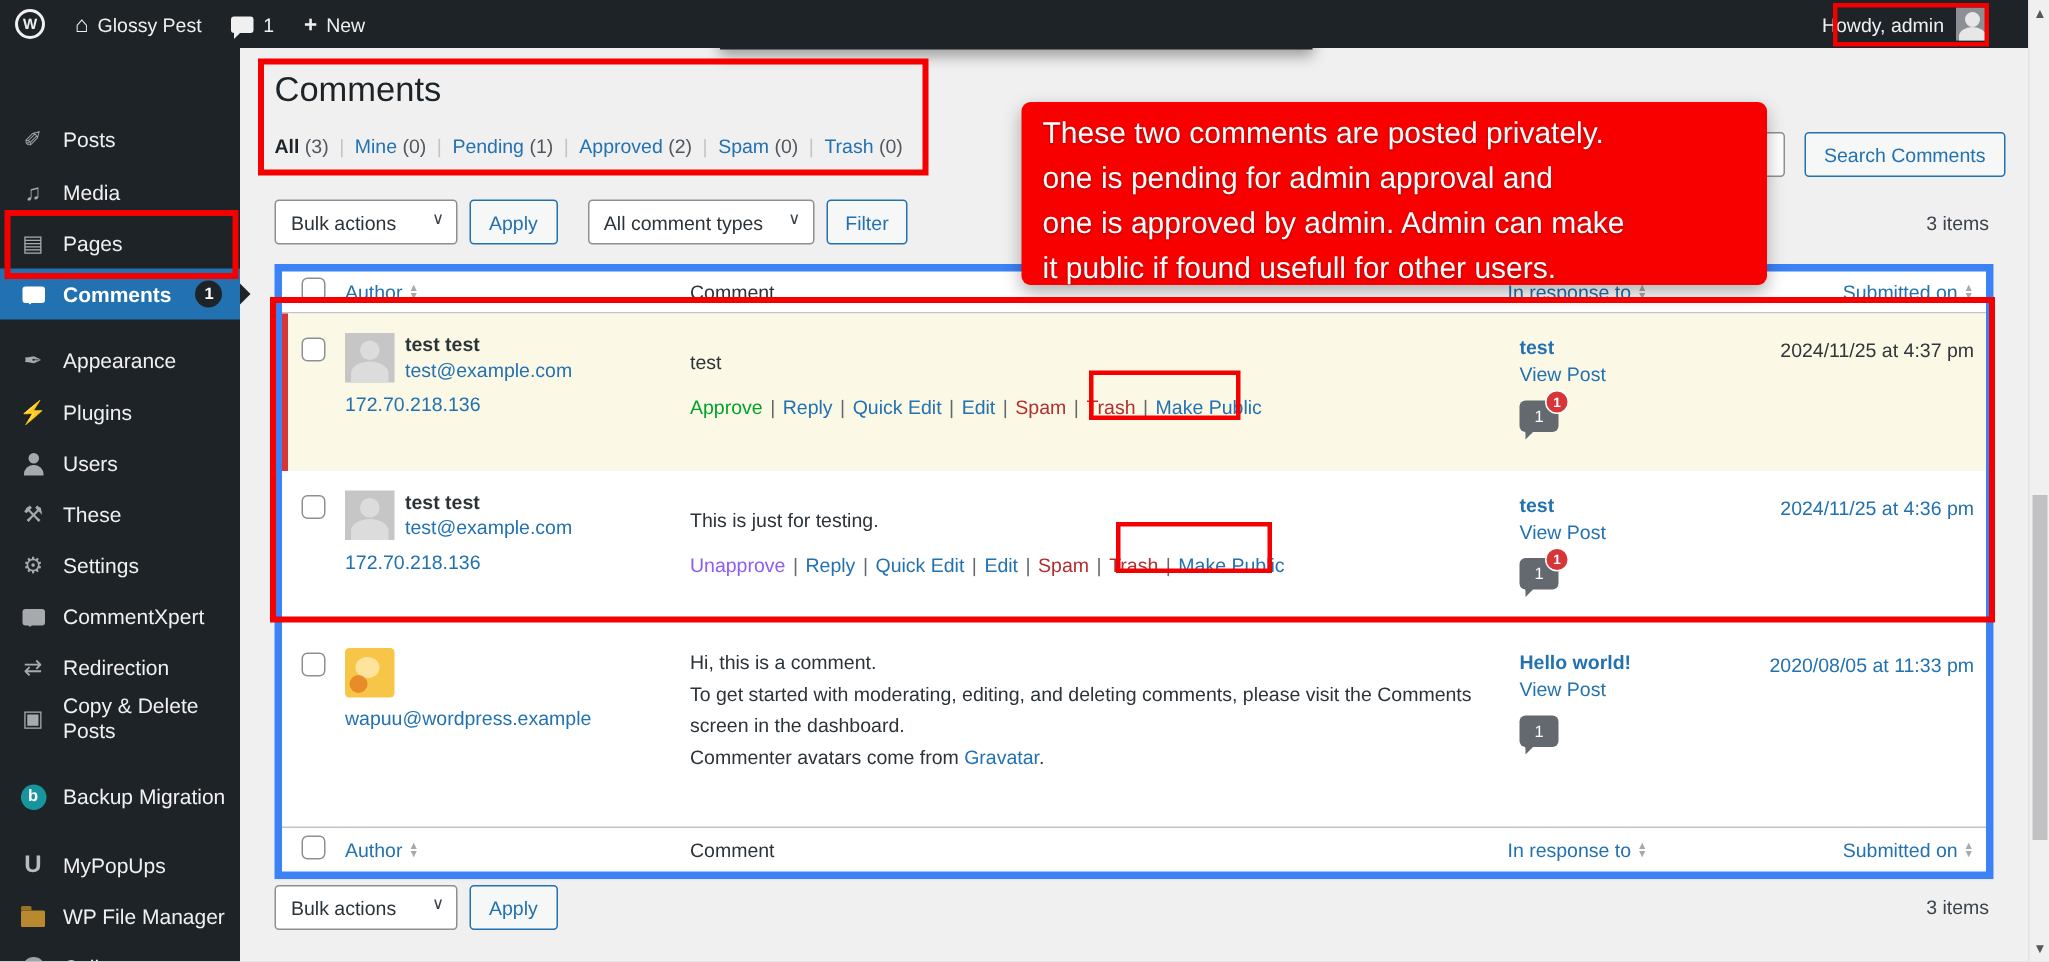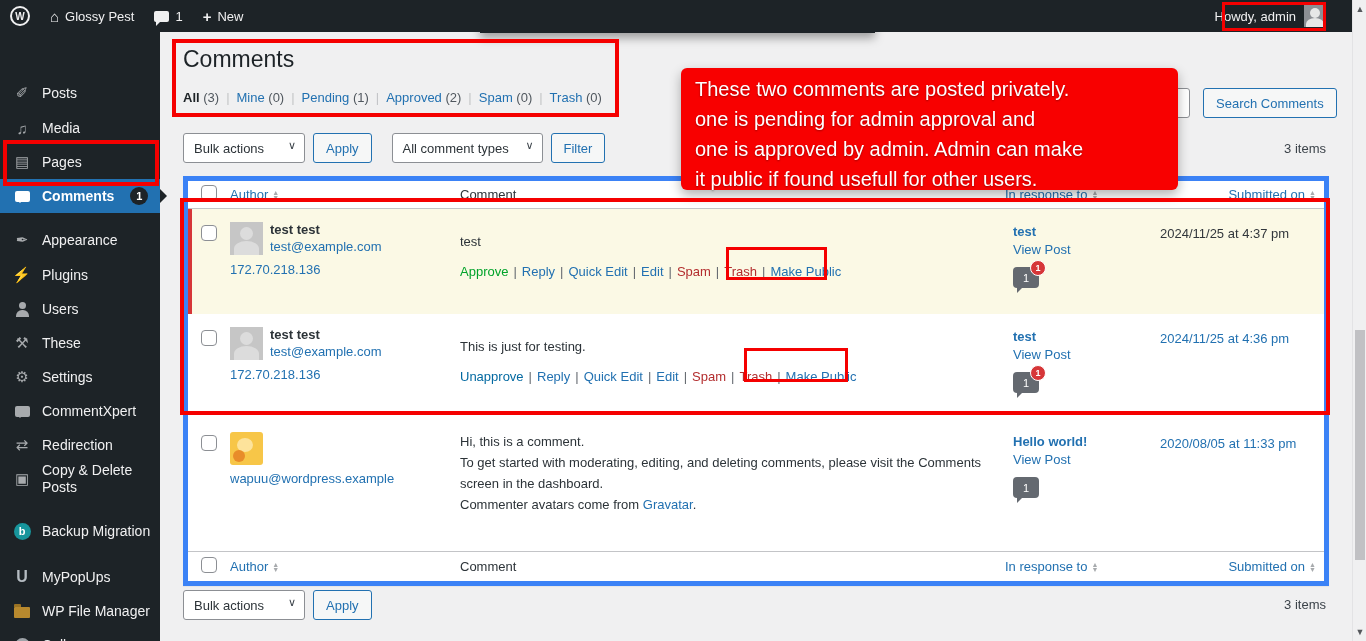--- a/index.html
+++ b/index.html
@@ -88,31 +88,31 @@
   .avatar.wapuu::before{left:7px;top:6px;width:16px;height:14px;border-radius:50%;background:#fde39b;}
   .avatar.wapuu::after{left:3px;top:18px;width:12px;height:12px;border-radius:50%;background:#e88c2a;}
   .a-name{font-weight:bold;color:#2c3338;line-height:16px;}
   .a-link{color:#2271b1;text-decoration:none;cursor:pointer;line-height:18px;display:inline-block;}
   .a-ip{margin-top:5px;}
   .c-text{padding-top:22px;color:#2c3338;line-height:21px;}
   .c-actions{margin-top:12px;white-space:nowrap;}
   .act{cursor:pointer;text-decoration:none;}
   .act.blue{color:#2271b1;}
   .act.green{color:#00a32a;}
-  .act.orange{color:#0369a1;}
+  .act.orange{color:#8b5cf6;}
   .act.red{color:#b32d2e;}
   .asep{color:#646970;margin:0 5px;}
   .col-resp{padding:14px 0 0 8px;}
   .r-post{display:block;font-weight:bold;color:#2271b1;cursor:pointer;line-height:17px;}
   .r-view{display:block;color:#2271b1;cursor:pointer;line-height:19px;}
   .cb-wrap{position:relative;margin-top:8px;width:30px;}
   .cbubble{width:26px;height:21px;background:#646970;border-radius:4px;color:#fff;font-size:11px;display:flex;align-items:center;justify-content:center;position:relative;cursor:pointer;}
   .cbubble::after{content:"";position:absolute;left:4px;bottom:-5px;border:4px solid transparent;border-top-color:#646970;border-left-color:#646970;}
   .cbadge{position:absolute;top:-7px;left:17px;width:16px;height:16px;border-radius:50%;background:#d63638;border:1px solid #fff;color:#fff;font-size:9px;font-weight:bold;display:flex;align-items:center;justify-content:center;}
-  .col-date{padding:16px 18px 0 0;color:#32373c;line-height:17px;}
+  .col-date{padding:16px 18px 0 0;text-align:right;color:#32373c;line-height:17px;}
   .col-date.blue{color:#2271b1;}
   .footer-toolbar{position:absolute;left:183px;top:590px;display:flex;z-index:5;}
   
   .ann-box{position:absolute;border:4px solid #f50000;z-index:60;pointer-events:none;}
   .ann-box.thin{border-width:3px;}
   .ann-note{position:absolute;left:645px;top:68px;width:497px;height:122px;background:#f80000;border-radius:6px;color:#fff;font-size:20px;line-height:30px;padding:6px 14px;z-index:55;box-shadow:0 5px 12px rgba(0,0,0,.3);text-shadow:0 1px 2px rgba(0,0,0,.35);margin-left:36px;}
 </style>
 </head>
 <body>
 

